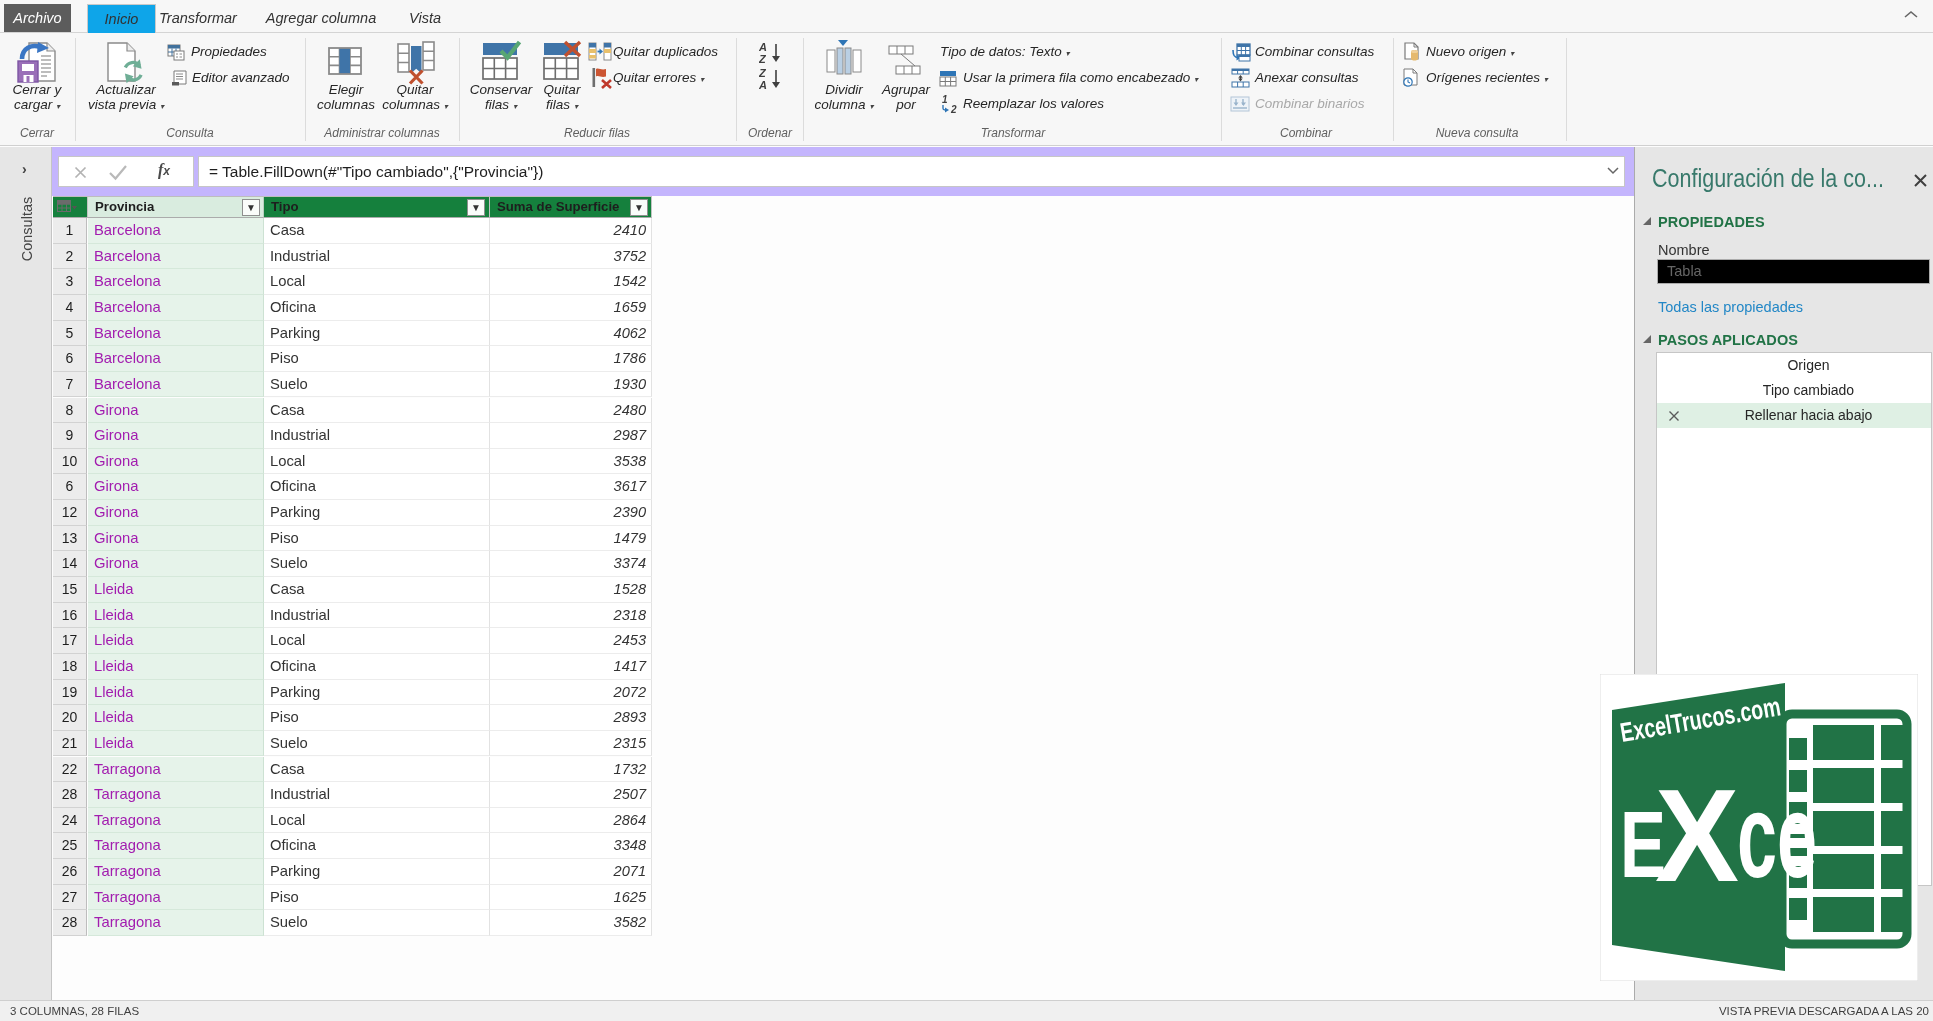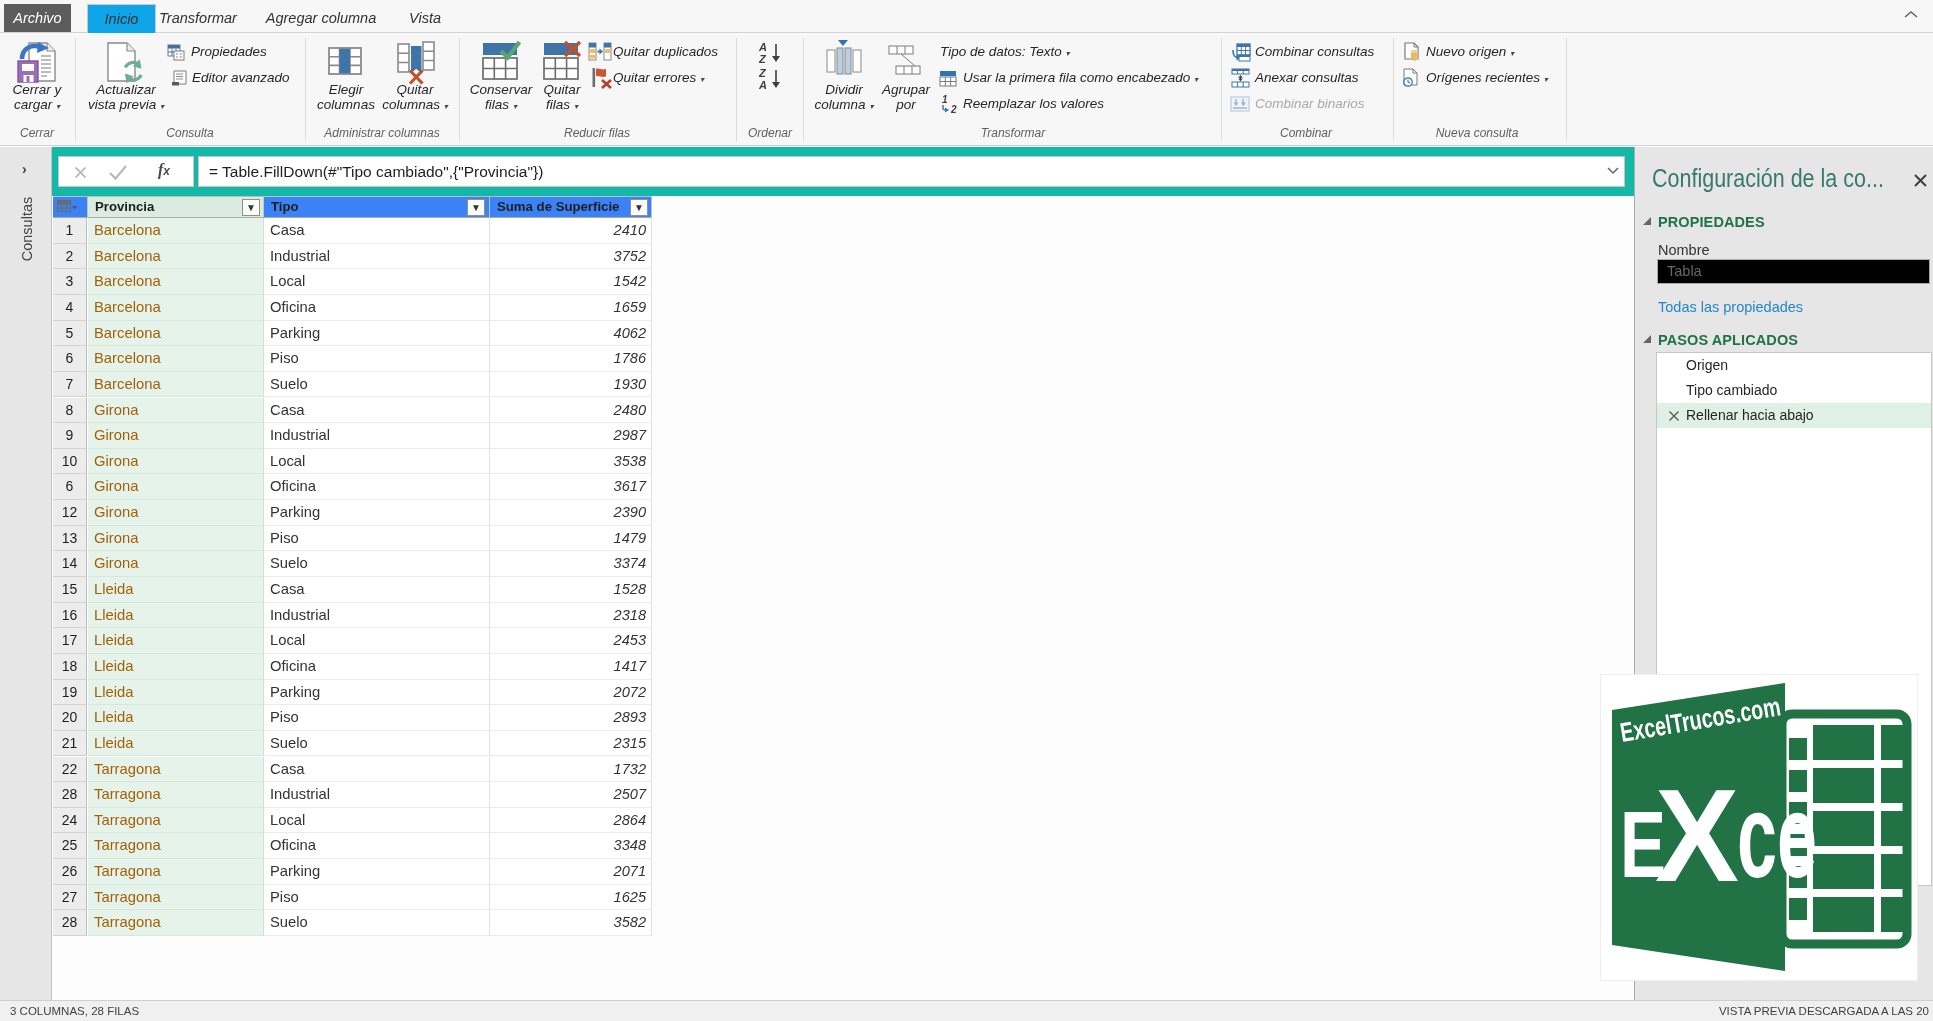--- a/index.html
+++ b/index.html
@@ -11,39 +11,39 @@
 .tab { position:absolute; top:4px; height:28px; font-size:14.5px; color:#333; line-height:28px; text-align:center; }
 #tab-archivo { left:4px; width:67px; background:#5c5c5c; color:#fff; }
 #tab-inicio { left:87px; width:69px; background:#0ea5e9; border:1px solid #c9c9c9; border-bottom:none; height:29px; z-index:3; }
 .grpsep { position:absolute; top:38px; height:103px; width:1px; background:#dcdcdc; }
 .grplabel { position:absolute; top:125px; height:16px; font-size:12px; color:#5f5f5f; text-align:center; line-height:16px; white-space:nowrap; }
 .biglabel { position:absolute; font-size:13.5px; color:#262626; text-align:center; line-height:14.5px; white-space:nowrap; }
 .smalltext { position:absolute; font-size:13.5px; color:#262626; white-space:nowrap; line-height:16px; }
 .dis { color:#a8a8a8 !important; }
 .dd { font-size:8px; color:#444; }
 
-#fbar { position:absolute; top:147px; left:0; width:1637px; height:49px; background:#14b8a6; }
+#fbar { position:absolute; top:147px; left:0; width:1637px; height:49px; background:#c4b5fd; }
 #fxbox { position:absolute; top:9px; left:58px; width:136px; height:31px; background:#fff; border:1px solid #c6c6c6; }
 #fmbox { position:absolute; top:9px; left:198px; width:1427px; height:31px; background:#fff; border:1px solid #c6c6c6; font-size:15.5px; color:#1f1f1f; line-height:29px; padding-left:10px; }
 
 #sidebar { position:absolute; top:147px; left:0; width:52px; height:853px; background:#e6e6e6; border-right:1px solid #c4c4c4; }
 #consultas { position:absolute; top:74px; left:-36px; width:126px; text-align:center; font-size:14.5px; color:#444; transform:rotate(-90deg); }
 
-.th { position:absolute; top:196px; height:22px; background:#3b82f6; border-top:1px solid #bdbdbd; border-bottom:1px solid #ababab; border-right:1px solid #c3c3c3; font-size:13.2px; font-weight:bold; color:#1e1e1e; line-height:20px; padding-left:7px; }
+.th { position:absolute; top:196px; height:22px; background:#15803d; border-top:1px solid #bdbdbd; border-bottom:1px solid #ababab; border-right:1px solid #c3c3c3; font-size:13.2px; font-weight:bold; color:#1e1e1e; line-height:20px; padding-left:7px; }
 .ddbtn { position:absolute; top:2px; width:18px; height:17px; background:#fafcfa; border:1px solid #8f8f8f; text-align:center; line-height:16px; font-size:10px; color:#333; padding-left:0; }
 .trow { position:absolute; left:53px; width:600px; }
 .rn { position:absolute; left:0; top:0; width:34px; height:100%; background:#ececec; border-bottom:1px solid #d2d2d2; border-right:1px solid #bdbdbd; font-size:14px; color:#1e1e1e; text-align:center; line-height:25px; }
-.cp { position:absolute; left:35px; top:0; width:176px; height:100%; background:#e6f3ea; border-bottom:1px solid #d5e8da; border-right:1px solid #cde2d3; font-size:14.8px; color:#a16207; line-height:25px; padding-left:6px; }
+.cp { position:absolute; left:35px; top:0; width:176px; height:100%; background:#e6f3ea; border-bottom:1px solid #d5e8da; border-right:1px solid #cde2d3; font-size:14.8px; color:#a21caf; line-height:25px; padding-left:6px; }
 .ct { position:absolute; left:211px; top:0; width:226px; height:100%; background:#fff; border-bottom:1px solid #ececec; border-right:1px solid #e2e2e2; font-size:14.8px; color:#333; line-height:25px; padding-left:6px; }
 .cs { position:absolute; left:437px; top:0; width:162px; height:100%; background:#fff; border-bottom:1px solid #ececec; border-right:1px solid #e2e2e2; font-size:14.6px; color:#333; font-style:italic; line-height:25px; text-align:right; padding-right:5px; }
 
 #panel { position:absolute; top:147px; left:1634px; width:299px; height:853px; background:#e6e6e6; border-left:1px solid #ababab; }
 .ph { font-size:14.5px; font-weight:bold; color:#217346; position:absolute; letter-spacing:0.1px; }
 .ptri { position:absolute; width:0; height:0; border-left:8px solid transparent; border-bottom:8px solid #666; }
-#steplist { position:absolute; top:205px; left:21px; width:276px; height:534px; background:#fff; border:1px solid #c6c6c6; }
+#steplist { position:absolute; top:205px; left:21px; width:276px; height:534px; background:#fff; border:1px solid #c6c6c6;text-align:center; }
 .step { position:relative; height:25px; font-size:14px; color:#262626; line-height:25px; padding-left:29px; }
 
 #status { position:absolute; top:1000px; left:0; width:1933px; height:21px; background:#f0f0f0; border-top:1px solid #cfcfcf; font-size:11.5px; color:#3f3f3f;text-align:right; }
 </style></head>
 <body>
 
 <div id="ribbon">
 <div id="tabline"></div>
 <div class="tab" id="tab-archivo">Archivo</div>
 <div class="tab" id="tab-inicio" style="font-weight:normal">Inicio</div>

